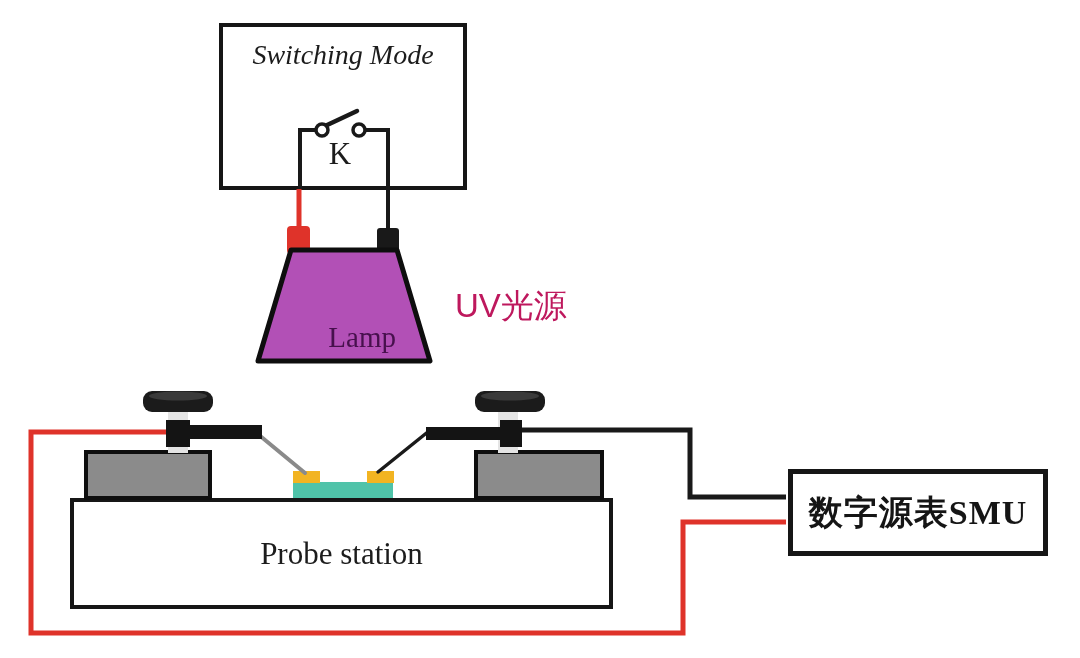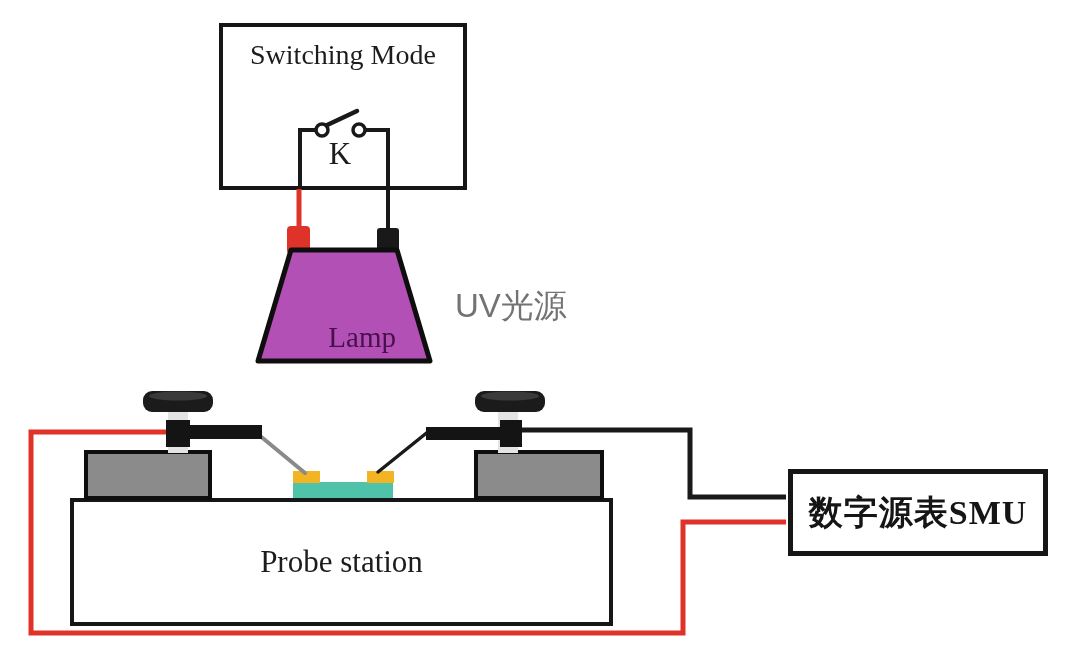--- a/index.html
+++ b/index.html
@@ -13,30 +13,30 @@
   .box{
     position:absolute;
     background:#ffffff;
     border:4px solid #161616;
     box-sizing:border-box;
     display:flex;align-items:center;justify-content:center;
     text-align:center;
     color:#1c1c1c;
   }
   .psu{left:219px;top:23px;width:248px;height:167px;display:block;}
-  .psu-line{font-size:28px;line-height:33px;color:#1c1c1c;text-align:center;}
+  .psu-line{font-size:28px;line-height:33px;color:#1c1c1c;text-align:center;font-style:italic;}
   .psu-line.l1{margin-top:11px;}
-  .probe-station{left:70px;top:498px;width:543px;height:128px;}
+  .probe-station{left:70px;top:498px;width:543px;height:111px;}
   .ps-text{font-size:31px;color:#1c1c1c;}
   .smu{left:788px;top:469px;width:260px;height:87px;border-width:5px;}
   .smu-text{font-size:34px;font-weight:bold;color:#151515;letter-spacing:1px;}
   .label{position:absolute;color:#1c1c1c;}
   .k-label{left:322px;top:136px;width:36px;text-align:center;font-size:31px;}
   .lamp-label{left:294px;top:321px;width:102px;text-align:right;font-size:29px;color:var(--lamp-text,#47104d);}
-  .uv-label{left:455px;top:284px;font-size:33px;font-family:"Liberation Sans", sans-serif;color:#737373;}
+  .uv-label{left:455px;top:284px;font-size:33px;font-family:"Liberation Sans", sans-serif;color:#be185d;}
   svg.overlay{position:absolute;left:0;top:0;pointer-events:none;}
   .wire-red{fill:none;stroke:var(--wire-red,#df332a);stroke-width:5;}
   .wire-red-thin{fill:none;stroke:var(--wire-red,#df332a);stroke-width:5;}
   .wire-black{fill:none;stroke:var(--wire-black,#191919);stroke-width:5;}
   .wire-black-thin{fill:none;stroke:var(--wire-black,#191919);stroke-width:4;}
   .switch-contact{fill:#ffffff;stroke:var(--wire-black,#191919);stroke-width:3.5;}
   .switch-lever{stroke:var(--wire-black,#191919);stroke-width:4.5;stroke-linecap:round;}
   .lamp-shape{fill:var(--lamp-purple,#b250b6);stroke:#0e0e0e;stroke-width:5;stroke-linejoin:round;}
   .conn-red{fill:var(--wire-red,#df332a);}
   .conn-black{fill:var(--wire-black,#191919);}

